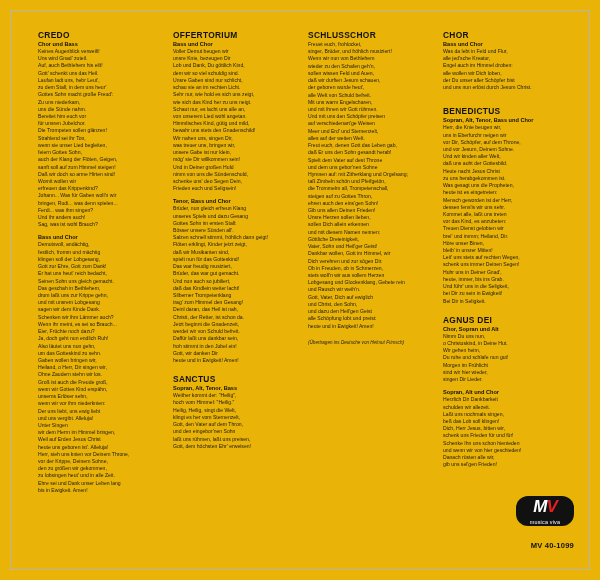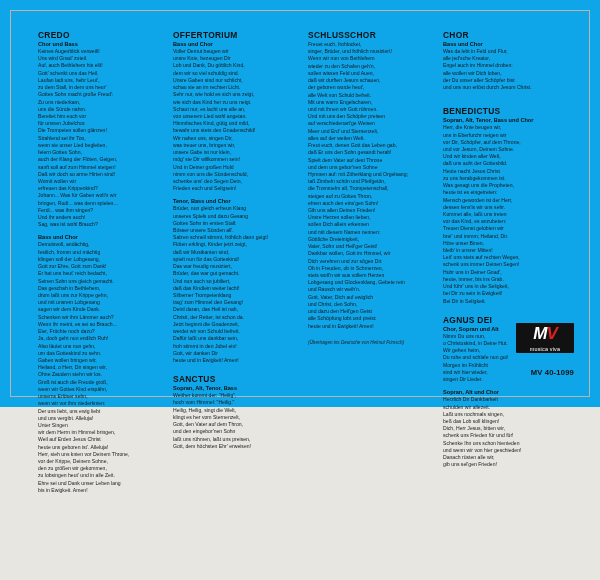--- a/index.html
+++ b/index.html
@@ -9,22 +9,22 @@
   body {
     width: 600px;
     height: 580px;
     background: #e8e6e1;
     font-family: "Liberation Sans", sans-serif;
     overflow: hidden;
   }
   .page {
     position: relative;
     width: 600px;
-    height: 407px;
-    background: #0ea5e9;
+    height: 580px;
+    background: #eab308;
     box-sizing: border-box;
     padding: 22px 20px 20px 20px;
   }
   .page::before {
     content: "";
     position: absolute;
     left: 10px; top: 10px; right: 10px; bottom: 10px;
     border: 1px solid #b9b5ad;
     pointer-events: none;
   }
@@ -79,21 +79,21 @@
     top: 26px;
     width: 58px;
     text-align: center;
   }
   .logo-box {
     background: #111;
     color: #fff;
     width: 58px;
     height: 30px;
     position: relative;
-    border-radius: 1px;
+    border-radius: 12px;
   }
   .logo-mv {
     position: absolute;
     left: 0; right: 0;
     top: 1px;
     font-size: 17px;
     font-weight: bold;
     font-style: italic;
     letter-spacing: -1px;
     line-height: 19px;

